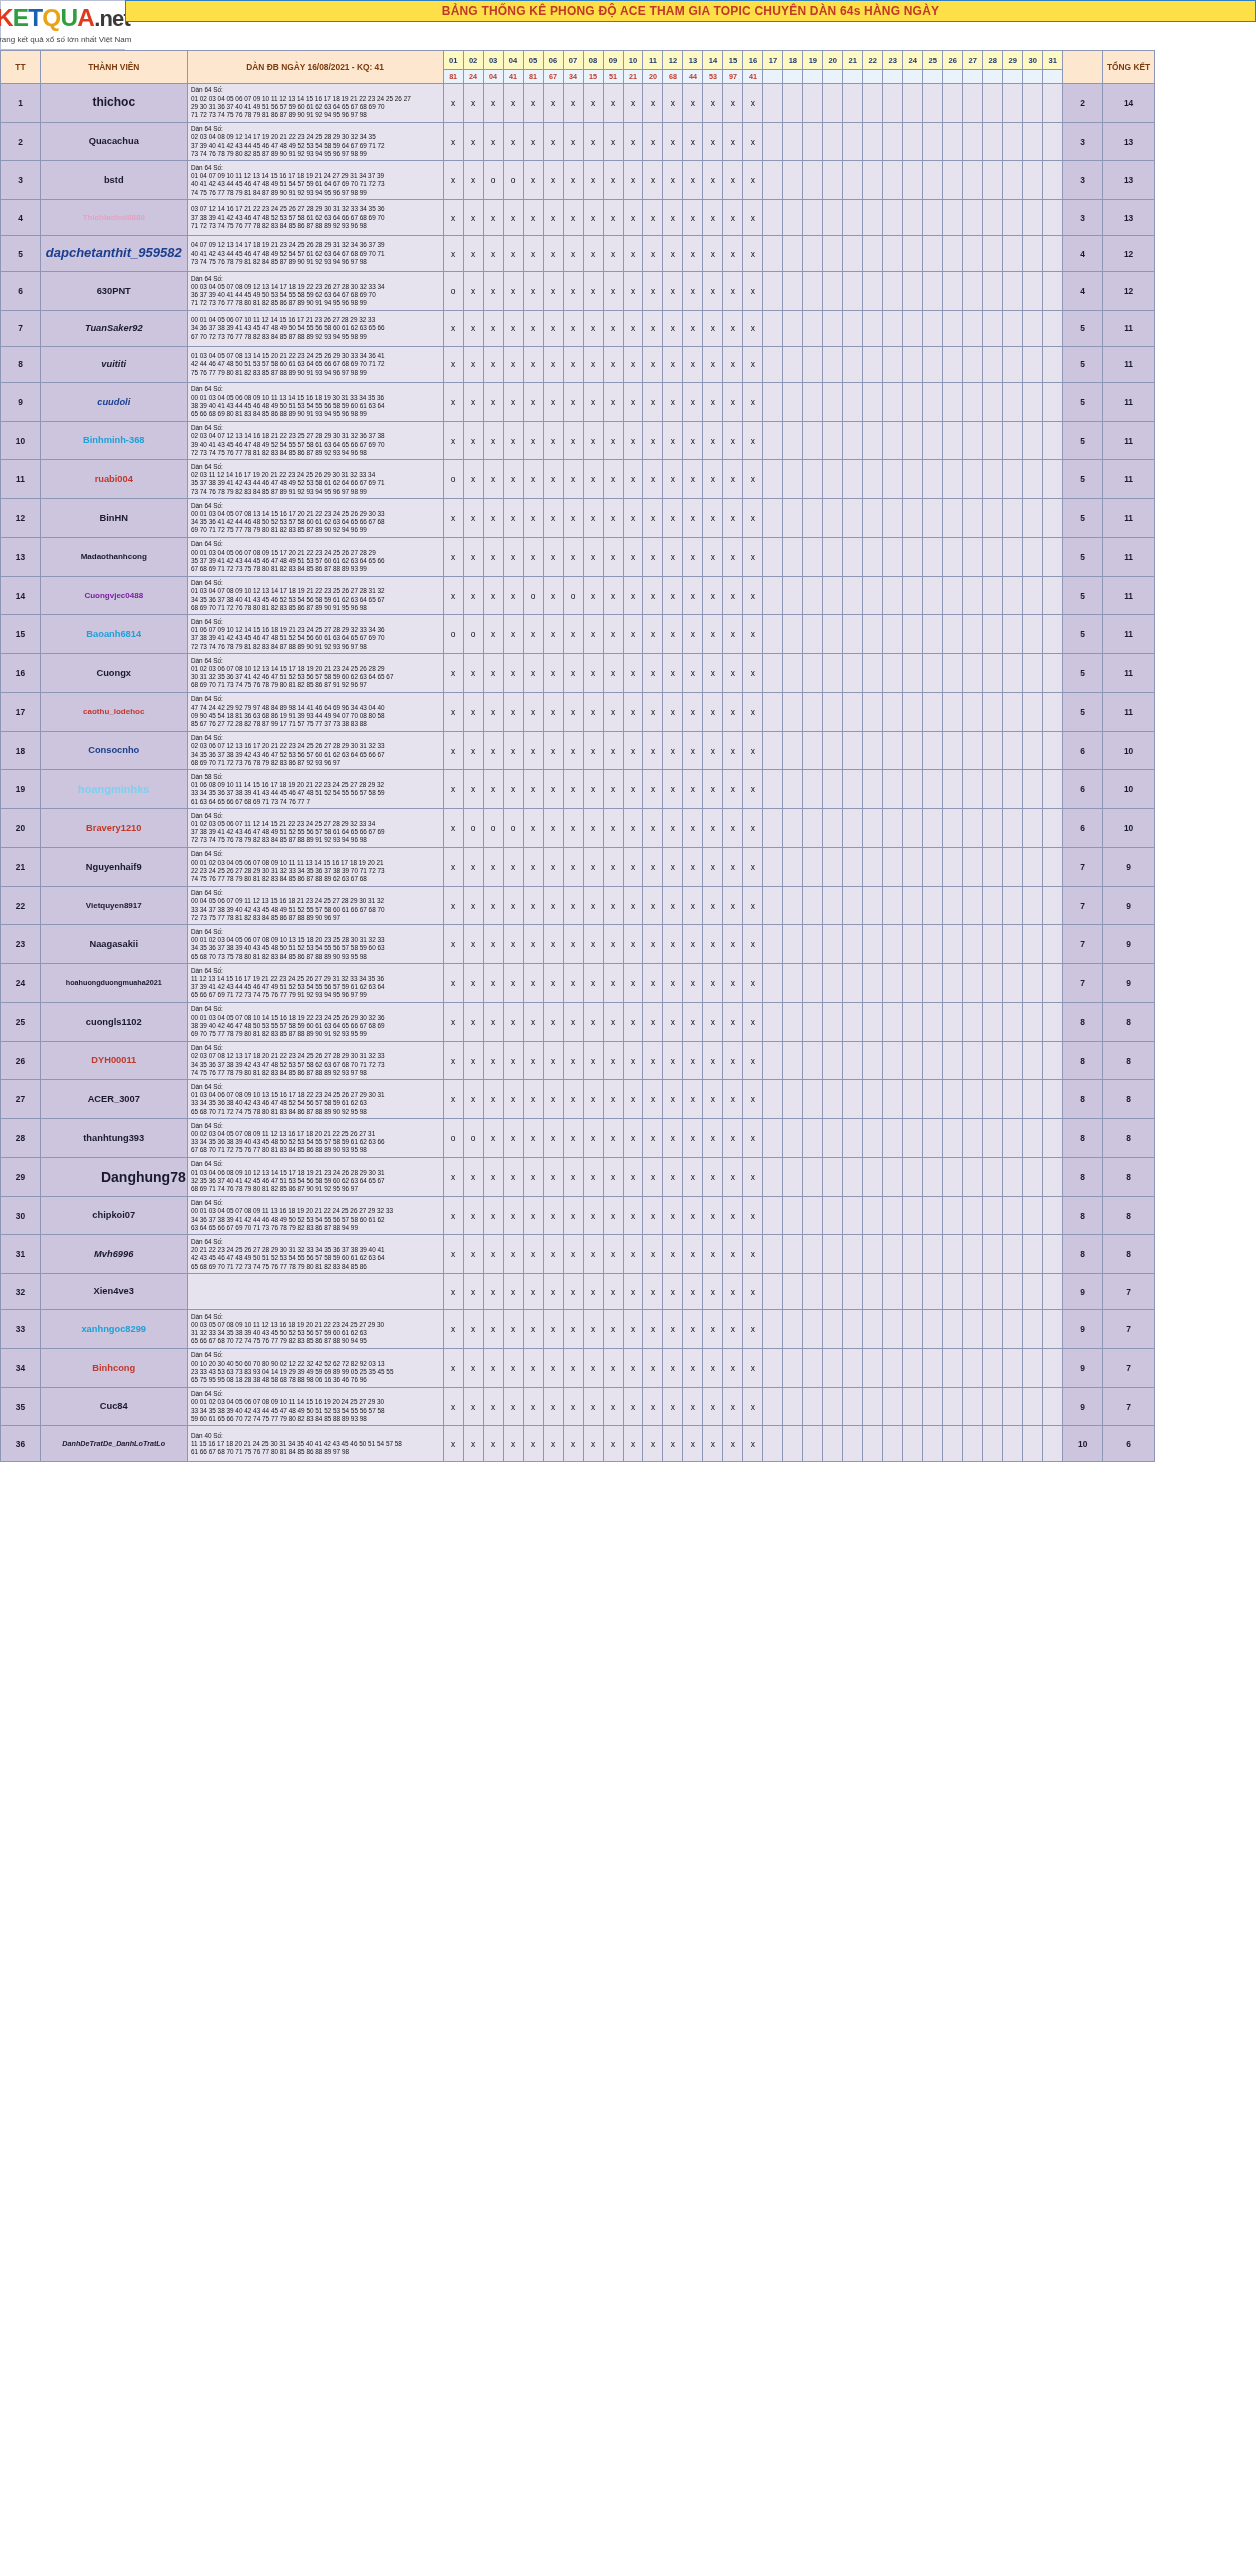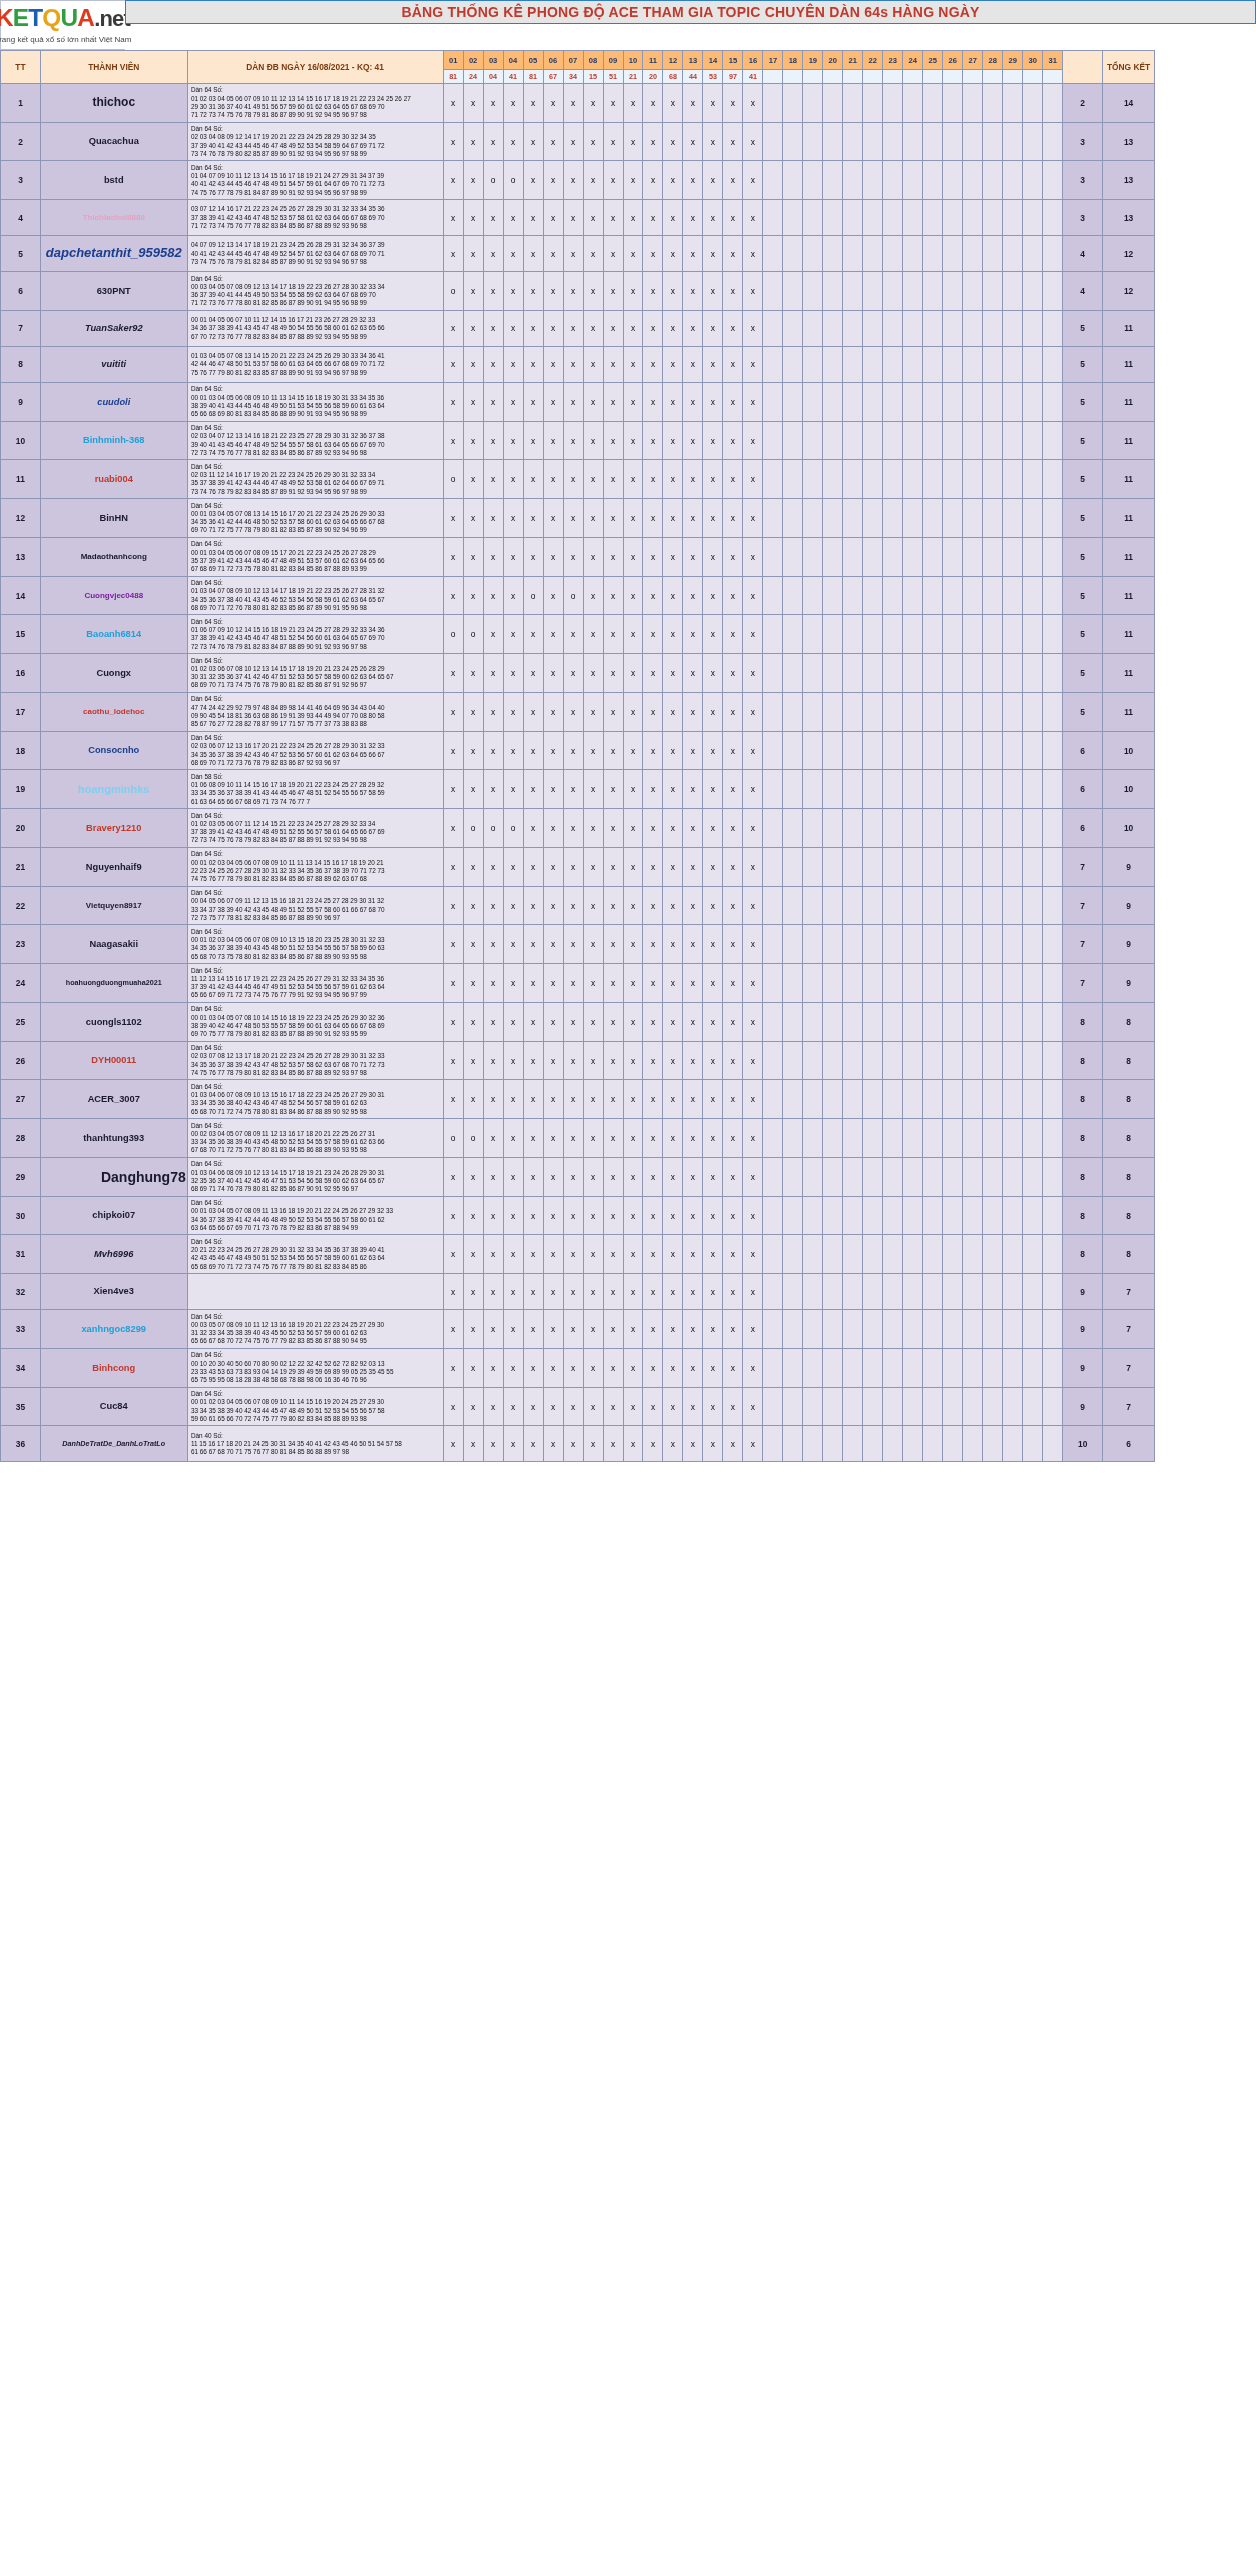--- a/index.html
+++ b/index.html
@@ -10,31 +10,31 @@
   
   .topwrap{display:flex;width:1256px;}
   .logo-cell{width:125px;min-width:125px;background:#ffffff;border:0.8px solid #b9c0d6;border-right:none;
     display:flex;flex-direction:column;align-items:center;justify-content:center;padding:3.4px 0 5px 0;box-sizing:border-box;}
   .logo-line{font-size:24.4px;font-weight:bold;letter-spacing:-0.8px;white-space:nowrap;}
   .lg-k{color:#e03a1e;}.lg-e{color:#2f9e3f;}.lg-t{color:#1a5fb4;}.lg-q{color:#e8a317;}
   .lg-u{color:#2f9e3f;}.lg-a{color:#e03a1e;}.lg-net{color:#3a3a3a;font-size:22px;}
   .logo-sub{font-size:8px;color:#444;margin-top:2.5px;white-space:nowrap;}
 
   .hdr-right{flex:1;display:flex;flex-direction:column;}
-  .hdr-top{background:#e5e5e5;border:0.8px solid #2f7fc0;border-left:0.8px solid #2f7fc0;
-    color:#c0392b;font-size:14px;font-weight:bold;text-align:center;padding:3.4px 0 2.5px 0;letter-spacing:0.2px;}
+  .hdr-top{background:#fde047;border:0.8px solid #2f7fc0;border-left:0.8px solid #2f7fc0;
+    color:#c0392b;font-size:12px;font-weight:bold;text-align:center;padding:3.4px 0 2.5px 0;letter-spacing:0.2px;}
   .hdr-month{background:#eaf3fb;border:0.8px solid #2f7fc0;border-top:none;color:#203a6b;
     font-size:16px;font-weight:bold;text-align:center;padding:5.9px 0 6.7px 0;}
 
   
   .grid{width:1155px;border-collapse:collapse;table-layout:fixed;}
   .grid td,.grid th{border:0.8px solid #8e96b5;padding:0;font-size:8.4px;}
 
   .th-row td{background:#fde8cf;color:#7a3b0e;font-weight:bold;text-align:center;font-size:8.4px;height:18.5px;}
-  .th-row td.daycell{background:#fdba74;color:#203a6b;font-size:7.6px;font-weight:bold;}
+  .th-row td.daycell{background:#fef9c3;color:#203a6b;font-size:7.6px;font-weight:bold;}
   .th-row2 td{height:12.6px;text-align:center;font-size:7.2px;font-weight:bold;color:#c0392b;background:#eaf3fb;}
 
   .c-tt{width:27px;text-align:center;font-weight:bold;font-size:9.3px;}
   .c-name{width:99px;text-align:center;}
   .c-dan{width:173px;}
   .c-day{width:13.5px;text-align:center;}
   .c-rank{width:27px;text-align:center;font-weight:bold;font-size:9.3px;}
   .c-total{width:35px;text-align:center;font-weight:bold;font-size:9.3px;}
   .name-txt{display:block;padding:1.7px 0.8px;line-height:1.15;word-break:break-word;}
   .dan-txt{display:block;padding:2.5px 3.4px;line-height:1.28;font-size:6.4px;color:#111;font-family:"Liberation Sans",sans-serif;}

